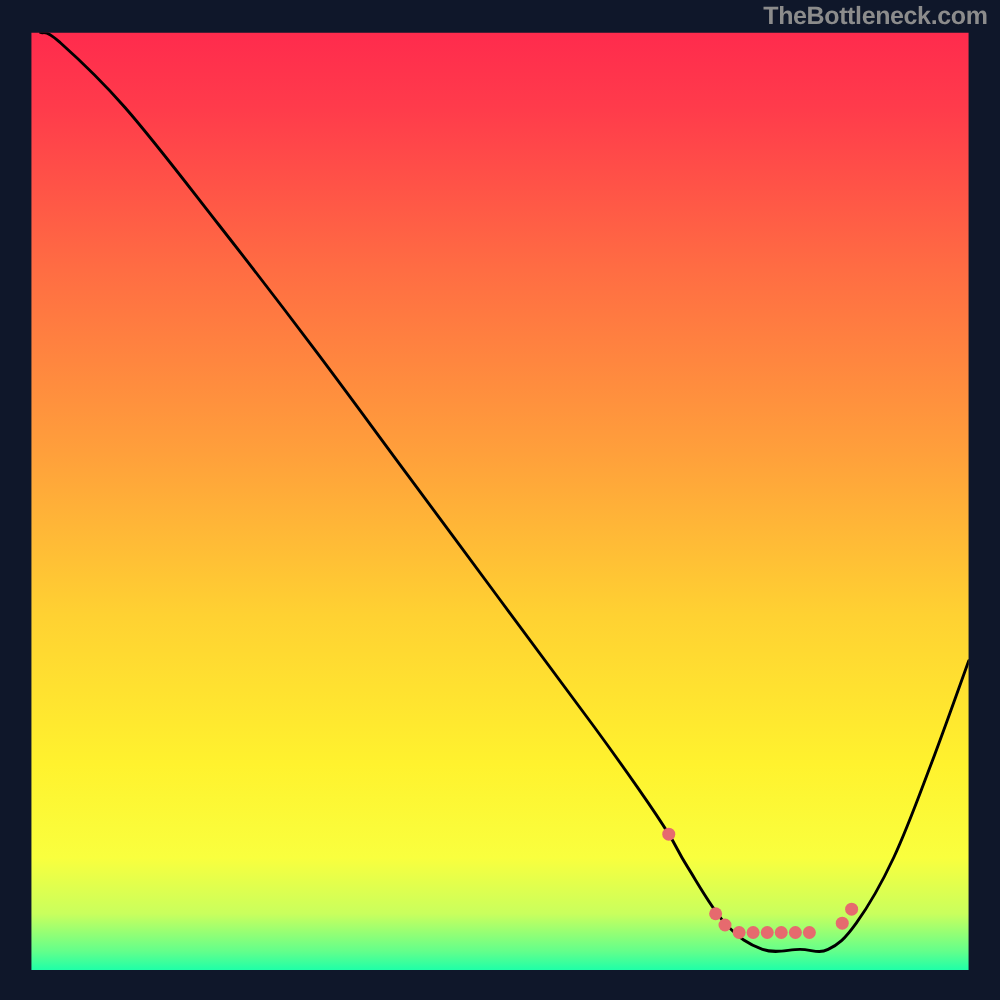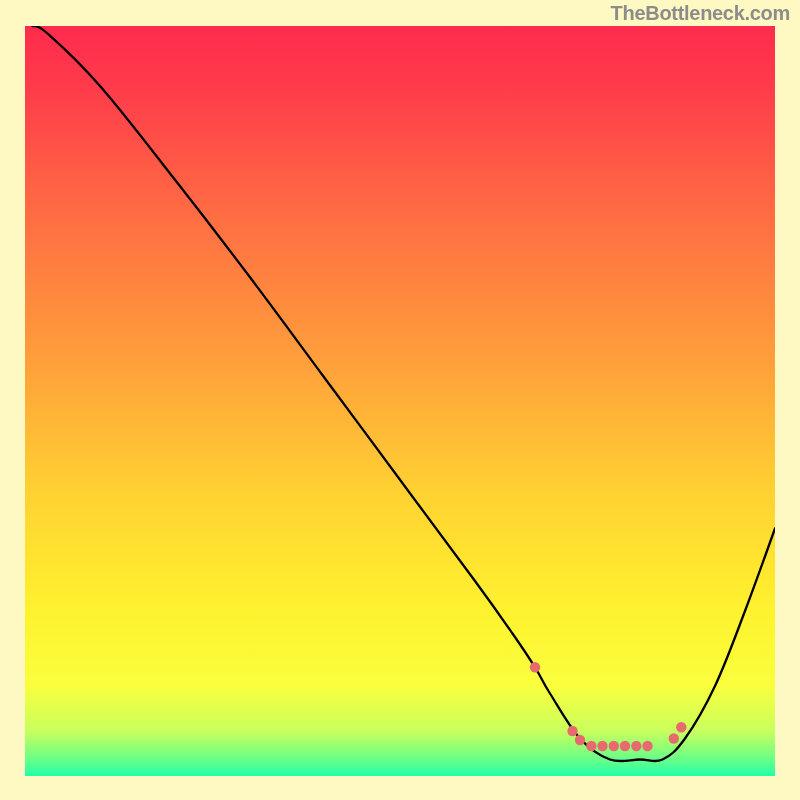--- a/index.html
+++ b/index.html
@@ -1,17 +1,17 @@
 <!DOCTYPE html>
 <html><head>
 <meta charset="utf-8">
 <style>
   * { margin: 0; padding: 0; box-sizing: border-box; }
   html, body { width: 800px; height: 800px; background: #000; overflow: hidden; }
-  .wrap { position: relative; width: 800px; height: 800px; background: #fef9c3; }
+  .wrap { position: relative; width: 800px; height: 800px; background: #0f172a; }
   .attribution {
     position: absolute;
     top: 2px;
     right: 10px;
     font-family: Arial, Helvetica, sans-serif;
     font-size: 20px;
     font-weight: 700;
     color: #8c8c8c;
     letter-spacing: -0.3px;
   }

